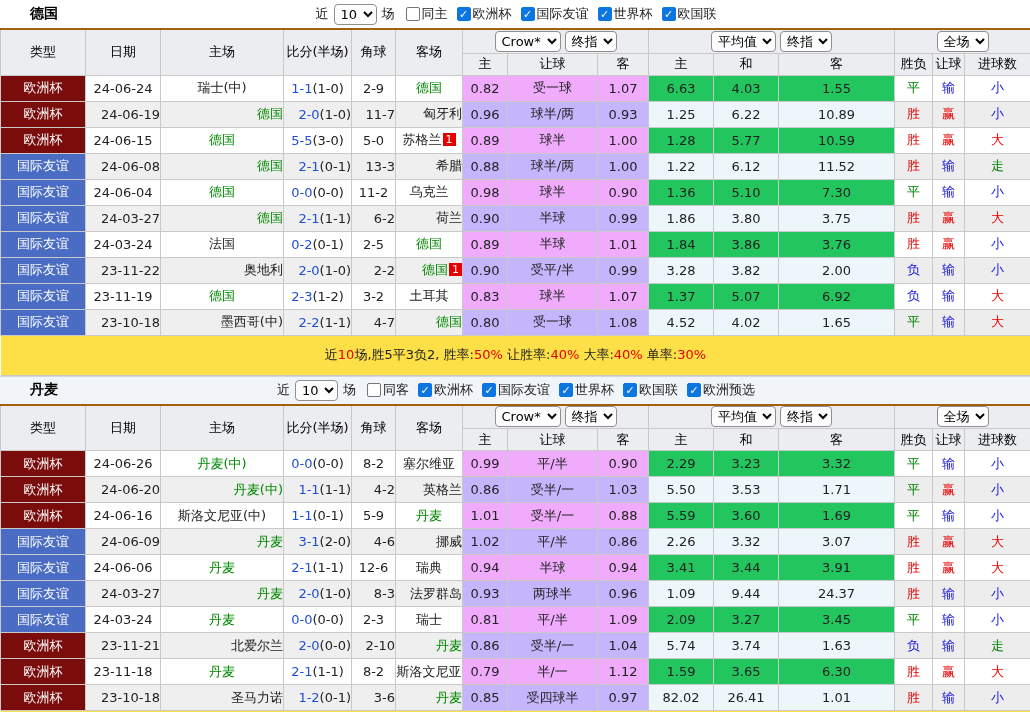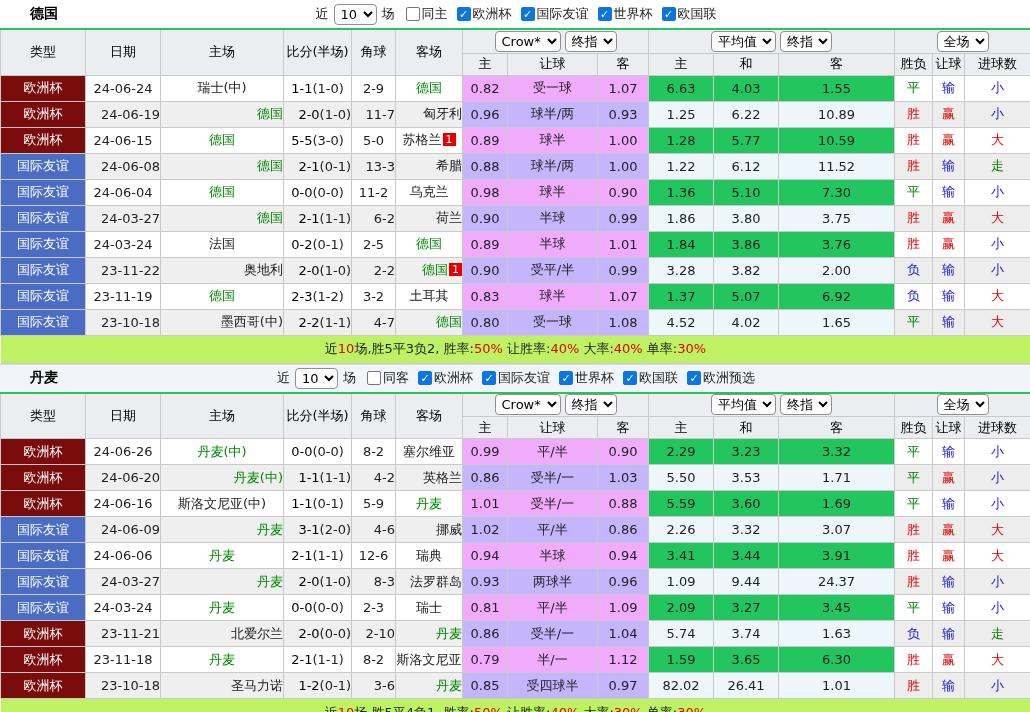--- a/index.html
+++ b/index.html
@@ -24,30 +24,30 @@
     background:#fff; margin:0 2px 0 8px; vertical-align:-2px; text-align:center;
     line-height:13px; font-size:11px; color:#fff; cursor:pointer;
   }
   .cb.checked{ background:#0b76e0; border-color:#0b76e0; }
   .cb-label{ margin-right:1px; }
   table{ border-collapse:collapse; table-layout:fixed; width:1030px; }
   th,td{
     border:1px solid #c9c9c9; text-align:center; padding:0;
     overflow:hidden; white-space:nowrap; font-weight:normal;
   }
-  table{ border-top:2px solid #22c55e; }
+  table{ border-top:2px solid #a16207; }
   thead th{ background:#ebedf0; color:#000; }
   thead tr.selrow th{ height:24px; }
   thead tr.subrow th{ height:22px; }
   tbody td{ height:26px; }
-  tfoot td{ height:28px; background:#bef264; border-left:none; border-right:none; }
+  tfoot td{ height:40px; background:#fde047; border-left:none; border-right:none; }
   .badge-maroon{ background:#7b0c0c; color:#fff; }
   .badge-blue{ background:#4a6dc3; color:#fff; }
   .team-green{ color:#008800; }
-  .score-main{ color:#000000; }
+  .score-main{ color:#1d4ed8; }
   .red-note{
     display:inline-block; background:#e60000; color:#fff; font-size:11px; line-height:13px;
     padding:0 3px; margin-left:1px; vertical-align:1px;
   }
   .c-r{ color:#e60000; } .c-b{ color:#1515dd; } .c-g{ color:#008000; }
   .sum-red{ color:#e60000; }
   
   tr.odd  td.g-base{ background:#ffffff; }
   tr.even td.g-base{ background:#efefef;text-align:right; }
   tr.odd  td.g-crow{ background:#f0abfc; }

